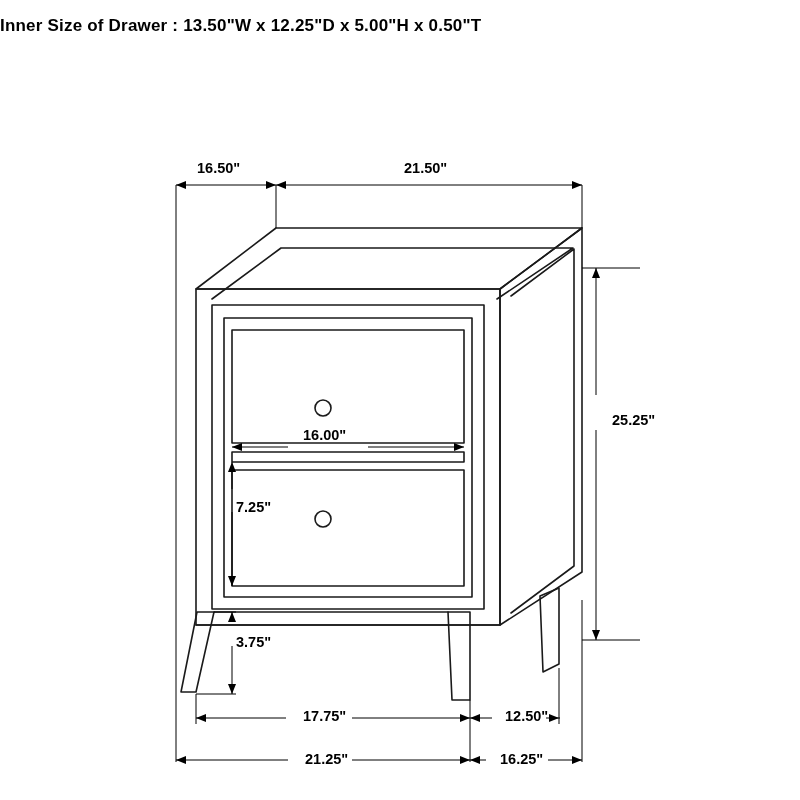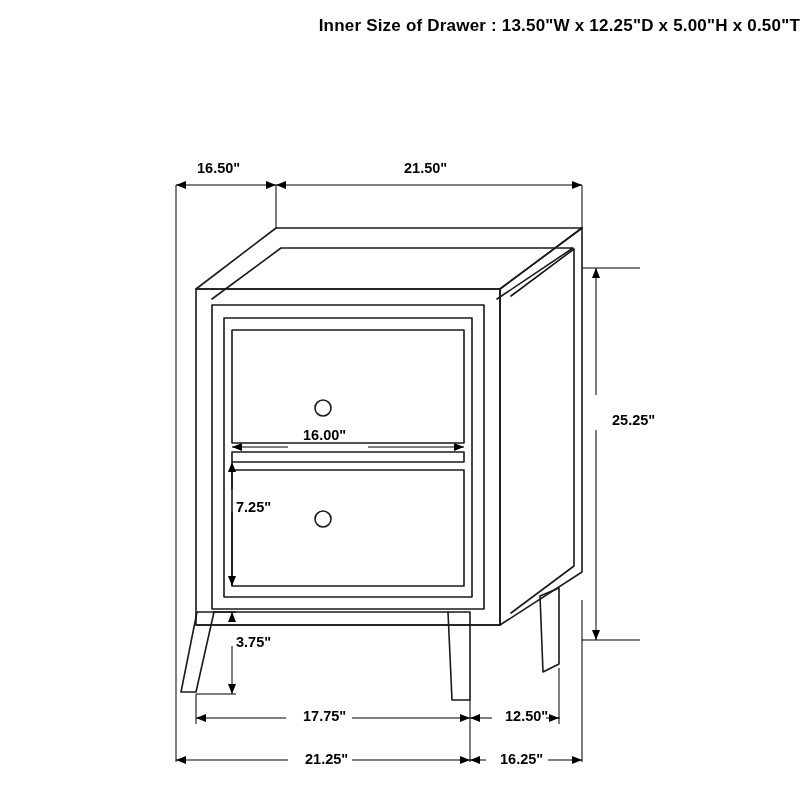--- a/index.html
+++ b/index.html
@@ -18,21 +18,21 @@
   #stage {
     position: relative;
     width: 800px;
     height: 800px;
   }
   .title {
     position: absolute;
     top: 16px;
     left: 0;
     width: 800px;
-    text-align: right;
+    text-align: left;
     font-size: 17px;
     font-weight: bold;
     letter-spacing: 0.2px;
   }
   svg.drawing {
     position: absolute;
     top: 0;
     left: 0;
     width: 800px;
     height: 800px;

